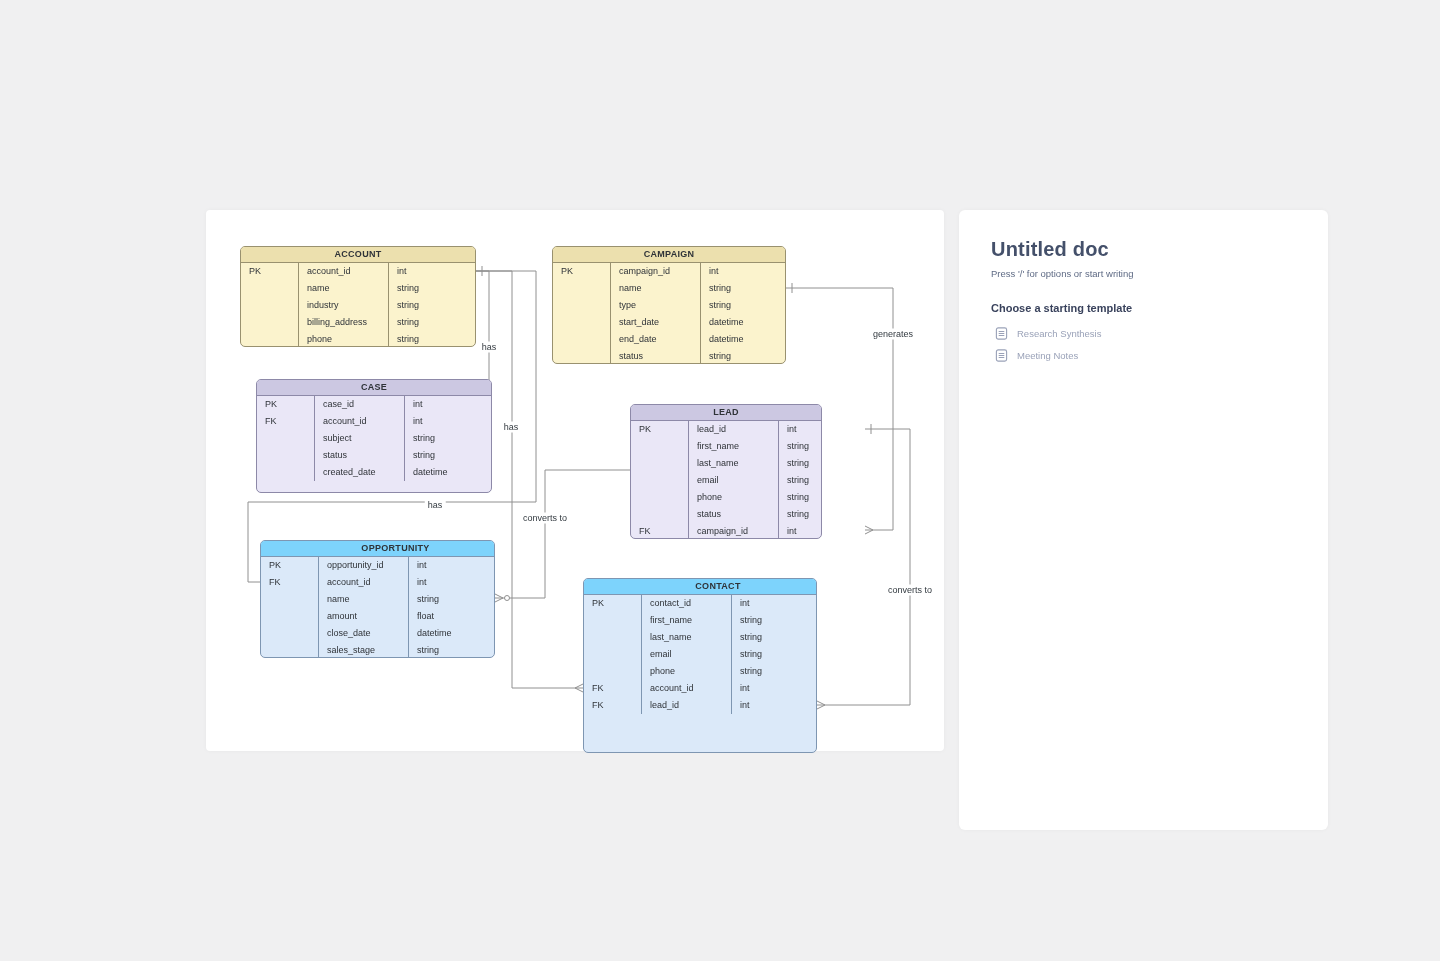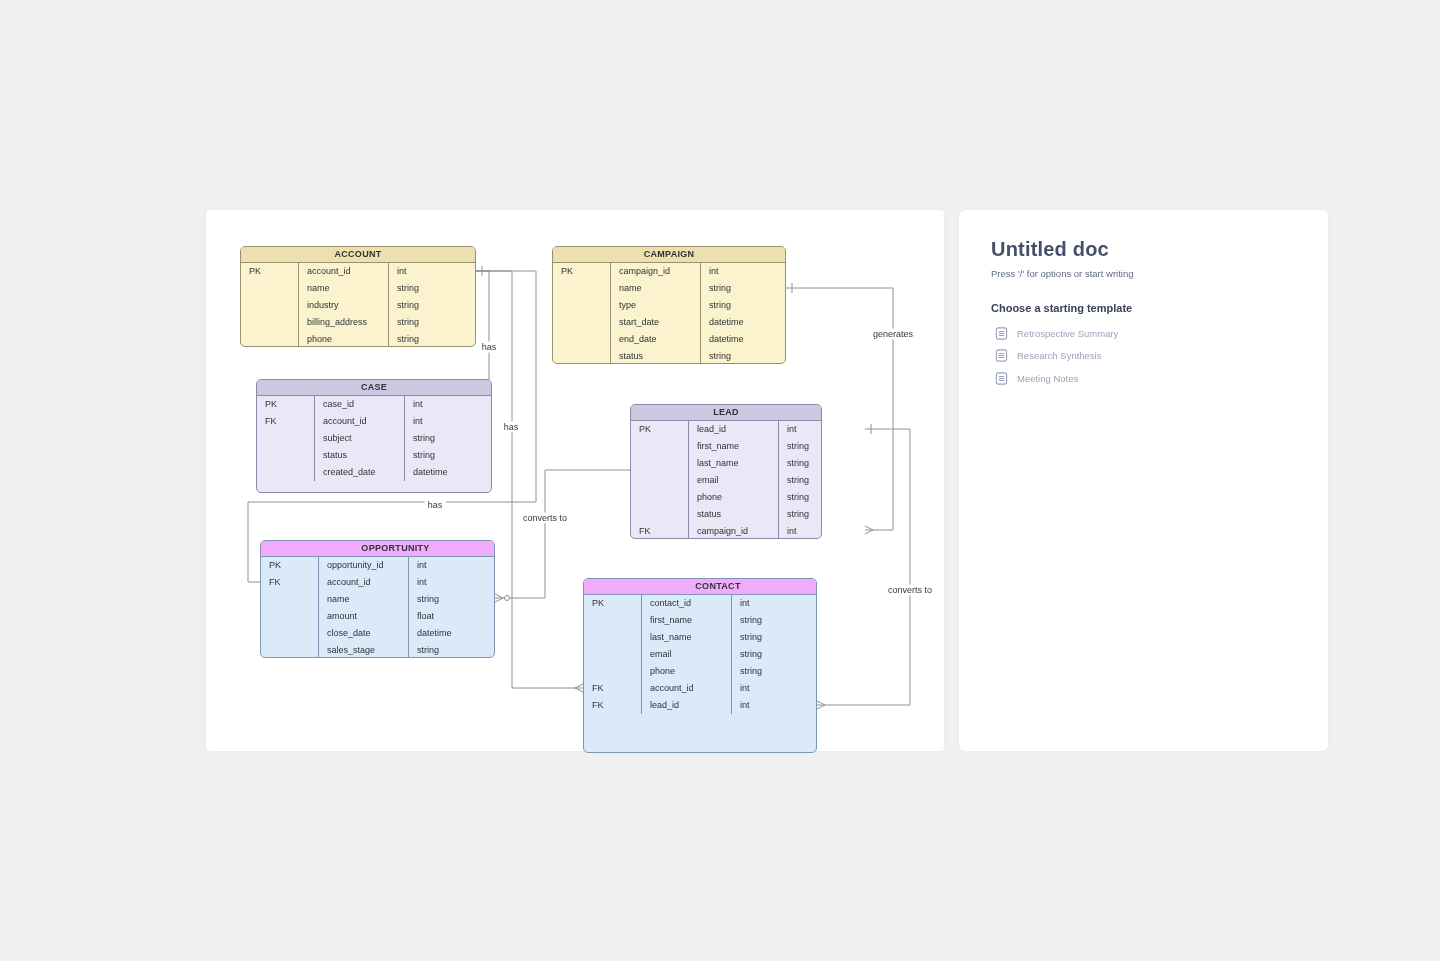--- a/index.html
+++ b/index.html
@@ -4,21 +4,21 @@
 <style>
   * { margin:0; padding:0; box-sizing:border-box; }
   html,body { width:1440px; height:961px; background:#f0f0f1; font-family:"Liberation Sans","DejaVu Sans",sans-serif; overflow:hidden; }
   .stage { position:relative; width:1440px; height:961px; }
 
   .canvas {
     position:absolute; left:206px; top:210px; width:738px; height:541px;
     background:#ffffff; border-radius:4px; box-shadow:0 0 4px rgba(0,0,0,0.04);
   }
   .doc-panel {
-    position:absolute; left:959px; top:210px; width:369px; height:541px;
+    position:absolute; left:959px; top:210px; width:369px; height:620px;
     background:#ffffff; border-radius:6px; box-shadow:0 0 4px rgba(0,0,0,0.04);
   }
 
   svg.connectors { position:absolute; left:0; top:0; width:738px; height:541px; }
   svg.connectors path, svg.connectors line { stroke:#909090; stroke-width:1; fill:none; stroke-linejoin:round; }
   svg.connectors circle { stroke:#909090; stroke-width:1; fill:#ffffff; }
 
   .conn-label {
     position:absolute; transform:translate(-50%,-50%);
     font-size:9px; color:#333a40; background:#ffffff; padding:1px 3px; white-space:nowrap; line-height:1;
@@ -33,21 +33,21 @@
 
   .theme-yellow { background:#fbf3cd; border-color:#99916f; }
   .theme-yellow .er-header { background:#ece0ae; border-color:#99916f; }
   .theme-yellow .c1, .theme-yellow .c2 { border-color:#99916f !important; }
 
   .theme-purple { background:#eae7f7; border-color:#8d89a8; }
   .theme-purple .er-header { background:#ccc8e2; border-color:#8d89a8; }
   .theme-purple .c1, .theme-purple .c2 { border-color:#8d89a8 !important; }
 
   .theme-blue { background:#dbe9f9; border-color:#7e96b2; }
-  .theme-blue .er-header { background:#f0abfc; border-color:#7e96b2;padding-left:36px; }
+  .theme-blue .er-header { background:#7dd3fc; border-color:#7e96b2;padding-left:36px; }
   .theme-blue .c1, .theme-blue .c2 { border-color:#7e96b2 !important; }
 
   
   #t-account     { left:34px;  top:36px;  width:236px; height:101px; }
   #t-campaign    { left:346px; top:36px;  width:234px; height:118px; }
   #t-case        { left:38px;  top:169px; width:236px; height:114px;margin-left:12px; }
   #t-lead        { left:424px; top:194px; width:192px; height:135px; }
   #t-opportunity { left:54px;  top:330px; width:235px; height:118px; }
   #t-contact     { left:377px; top:368px; width:234px; height:175px; }
 
@@ -314,29 +314,20 @@
         </div>
     </div>
 
   </div>
 
   <div class="doc-panel">
     <div class="doc-title">Untitled doc</div>
     <div class="doc-hint">Press '/' for options or start writing</div>
     <div class="tpl-heading">Choose a starting template</div>
     <div class="tpl-list">
-      <div class="tpl-item">
-        <span class="tpl-icon">
-          <svg viewBox="0 0 14 14">
-              <rect x="1.5" y="1" width="11" height="12" rx="2"></rect>
-              <path d="M4 4.8 H10 M4 7 H10 M4 9.2 H10"></path>
-            </svg>
-        </span>
-        <span class="tpl-label">Retrospective Summary</span>
-      </div>
       <div class="tpl-item">
         <span class="tpl-icon">
           <svg viewBox="0 0 14 14">
               <rect x="1.5" y="1" width="11" height="12" rx="2"></rect>
               <path d="M4 4.8 H10 M4 7 H10 M4 9.2 H10"></path>
             </svg>
         </span>
         <span class="tpl-label">Research Synthesis</span>
       </div>
       <div class="tpl-item">

